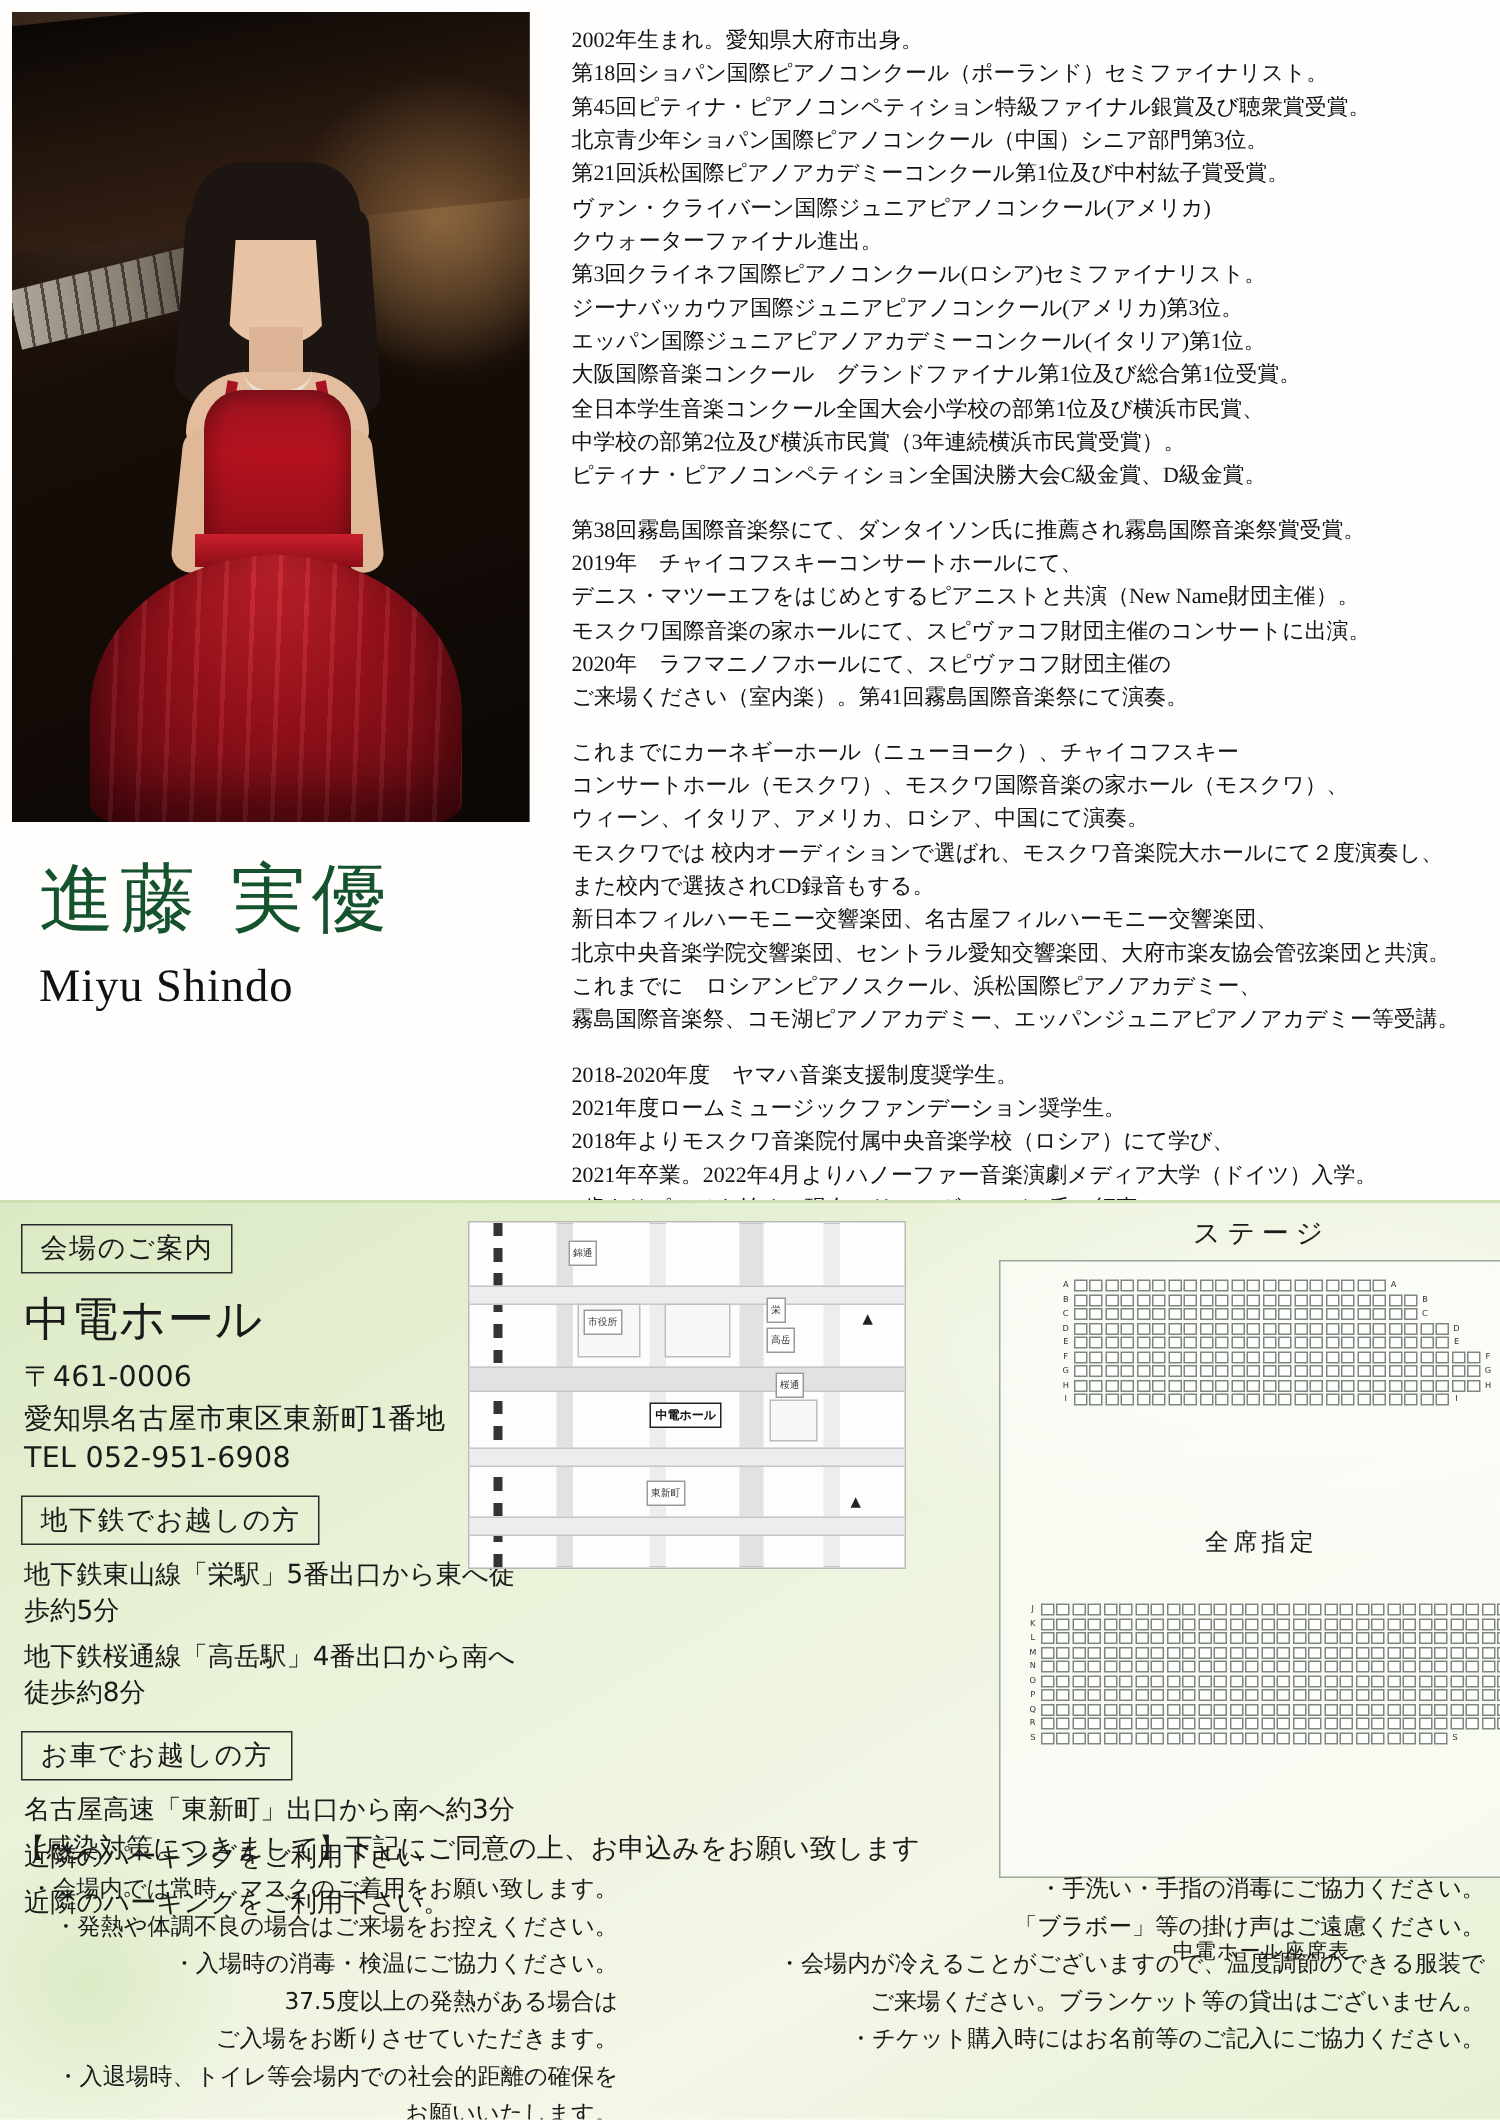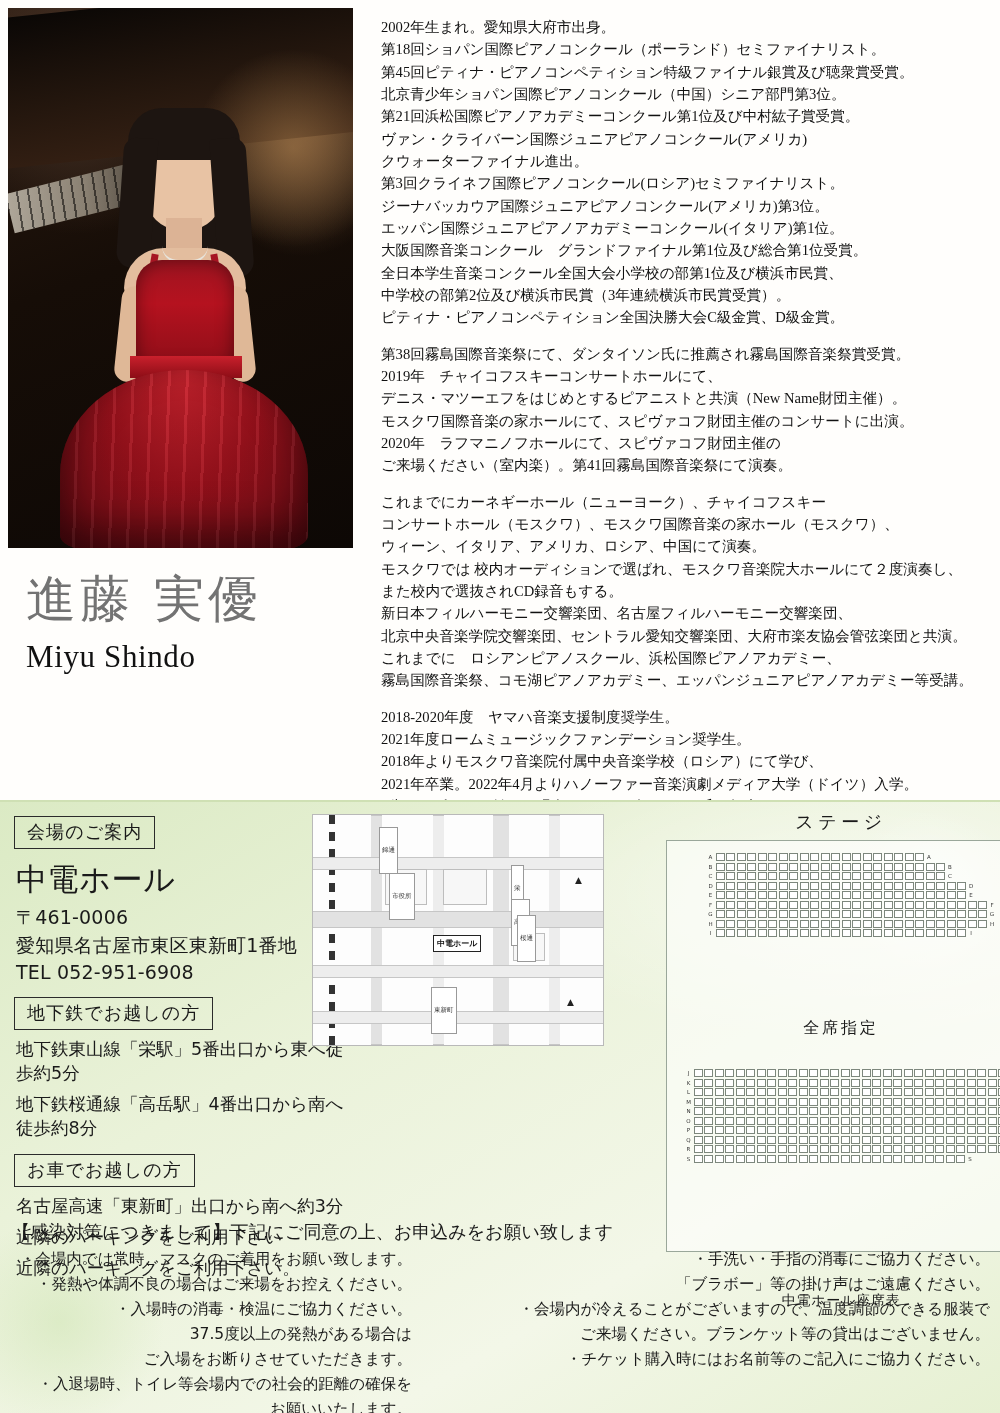--- a/index.html
+++ b/index.html
@@ -125,21 +125,21 @@
     position:absolute;left:52px;top:178px;width:26px;height:96px;background:#dfb897;border-radius:14px;transform:rotate(6deg);
   }
   .person .arm-r{
     position:absolute;left:160px;top:178px;width:26px;height:96px;background:#dfb897;border-radius:14px;transform:rotate(-6deg);
   }
   .name-block{
     margin-top:18px;
     padding-left:18px;
   }
   .name-jp{
-    font-size:50px;letter-spacing:.08em;color:#737373;
+    font-size:50px;letter-spacing:.08em;color:#14532d;
     font-family:"DejaVu Serif",serif;
   }
   .name-en{
     font-size:31px;color:#111;margin-top:6px;letter-spacing:.02em;
   }
   .bio-col{
     flex:1;
     padding:16px 14px 0 16px;
     box-sizing:border-box;
     font-size:14.6px;
@@ -188,21 +188,21 @@
   }
   .map .road{position:absolute;background:#ededed;border-top:1px solid #c6c6c6;border-bottom:1px solid #c6c6c6;}
   .map .rv{width:11px;top:0;bottom:0;}
   .map .rh{height:11px;left:0;right:0;}
   .map .big{background:#e2e2e2;}
   .map .dash{
     position:absolute;left:16px;top:0;bottom:0;width:6px;
     background:repeating-linear-gradient(180deg,#333 0 9px,rgba(0,0,0,0) 9px 17px);
   }
   .map .blk{position:absolute;border:1px solid #bdbdbd;background:#f7f7f7;}
-  .map .lbl{position:absolute;font-size:6.5px;color:#333;background:#fff;border:1px solid #999;padding:18px 2px;white-space:nowrap;}
+  .map .lbl{position:absolute;font-size:6.5px;color:#333;background:#fff;border:1px solid #999;padding:3px 2px;white-space:nowrap;}
   .map .star{position:absolute;font-size:9px;color:#222;}
   .map .hall{position:absolute;font-size:8px;color:#111;border:1.4px solid #222;background:#fff;padding:2px 3px;font-weight:bold;}
   .seat-area{
     position:absolute;left:656px;top:8px;width:370px;height:500px;
   }
   .stage-label{
     position:absolute;left:0;right:0;top:0;text-align:center;font-size:18px;letter-spacing:.25em;
   }
   .seatmap{
     position:absolute;left:10px;top:30px;width:350px;height:410px;
@@ -343,21 +343,21 @@
     <div class="road rv" style="left:236px;"></div>
     <div class="road rh" style="top:42px;"></div>
     <div class="road rh big" style="top:96px;height:15px;"></div>
     <div class="road rh" style="top:150px;"></div>
     <div class="road rh" style="top:196px;"></div>
     <div class="blk" style="left:72px;top:54px;width:40px;height:34px;"></div>
     <div class="blk" style="left:130px;top:54px;width:42px;height:34px;"></div>
     <div class="blk" style="left:200px;top:118px;width:30px;height:26px;"></div>
     <div class="lbl" style="left:76px;top:58px;">市役所</div>
     <div class="lbl" style="left:198px;top:50px;">栄</div>
-    <div class="lbl" style="left:198px;top:84px;">高岳</div>
+    <div class="lbl" style="left:198px;top:70px;">高岳</div>
     <div class="lbl" style="left:204px;top:100px;">桜通</div>
     <div class="lbl" style="left:66px;top:12px;">錦通</div>
     <div class="hall" style="left:120px;top:120px;">中電ホール</div>
     <div class="lbl" style="left:118px;top:172px;">東新町</div>
     <div class="star" style="left:254px;top:182px;">▲</div>
     <div class="star" style="left:262px;top:60px;">▲</div>
   </div>
 
   <div class="seat-area">
     <div class="stage-label">ステージ</div>

